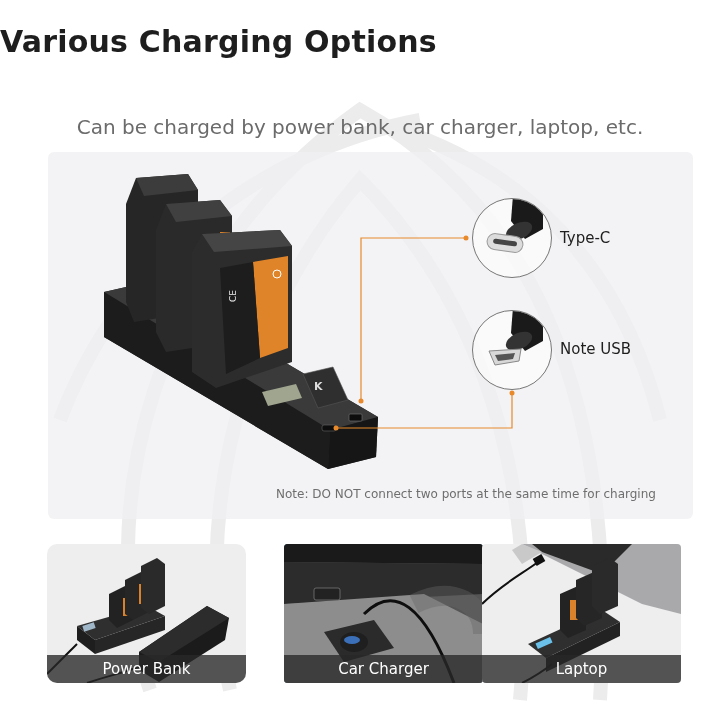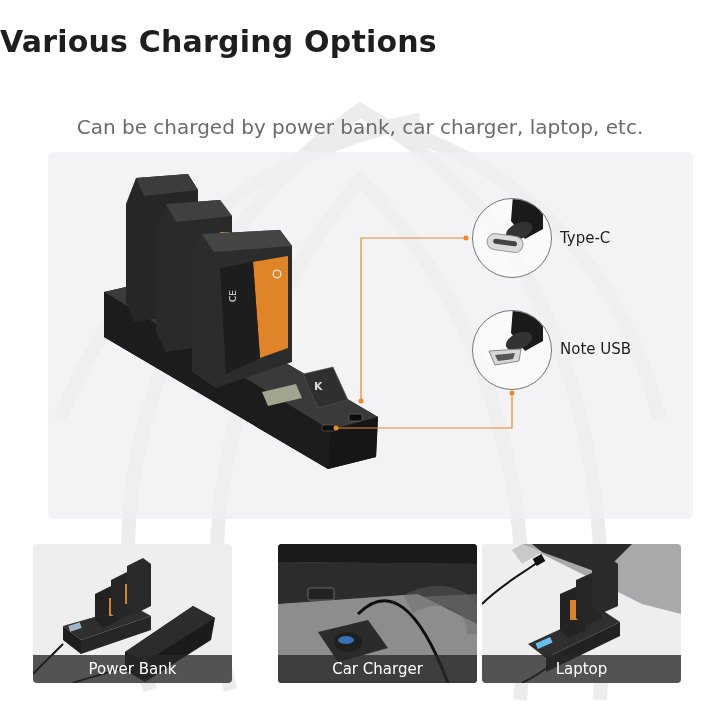--- a/index.html
+++ b/index.html
@@ -91,42 +91,43 @@
   <div class="port-circle" style="left:424px;top:158px;">
     <svg width="78" height="78" viewBox="0 0 78 78">
       <path d="M40 -4 L 70 -4 L 70 30 L 52 40 L 38 22 Z" fill="#1a1a1a"></path>
       <ellipse cx="46" cy="30" rx="14" ry="8" fill="#333" transform="rotate(-25 46 30)"></ellipse>
       <path d="M16 40 L 48 38 L 46 50 L 22 54 Z" fill="#d8d8d8" stroke="#888" stroke-width="1"></path>
       <path d="M22 44 L 42 42 L 40 48 L 25 50 Z" fill="#555"></path>
     </svg>
   </div>
   <div class="port-label" style="left:512px;top:188px;">Note USB</div>
 
+  <div class="note">Note: DO NOT connect two ports at the same time for charging</div>
 </div>
 
-<div class="tile" style="left:33px;background:#eeeeef;">
+<div class="tile" style="left:47px;background:#eeeeef;border-radius:10px;">
   <svg width="199" height="139" viewBox="0 0 199 139">
     <path d="M30 82 L 100 62 L 118 72 L 48 96 Z" fill="#2f2f2f"></path>
     <path d="M30 82 L 48 96 L 48 110 L 30 96 Z" fill="#1e1e1e"></path>
     <path d="M48 96 L 118 72 L 118 86 L 48 110 Z" fill="#262626"></path>
     <rect x="36" y="80" width="12" height="6" fill="#9fb7c8" transform="rotate(-18 42 83)"></rect>
     <path d="M62 50 L 78 42 L 86 48 L 86 76 L 70 84 L 62 76 Z" fill="#222"></path>
     <rect x="76" y="54" width="6" height="18" fill="#d9822b"></rect>
     <path d="M78 36 L 94 28 L 102 34 L 102 68 L 86 76 L 78 70 Z" fill="#262626"></path>
     <rect x="92" y="40" width="6" height="20" fill="#d9822b"></rect>
     <path d="M94 22 L 110 14 L 118 20 L 118 62 L 102 70 L 94 64 Z" fill="#2a2a2a"></path>
     <path d="M92 108 L 160 62 L 182 74 L 178 96 L 112 138 L 92 126 Z" fill="#1b1b1b"></path>
     <path d="M160 62 L 182 74 L 112 118 L 92 108 Z" fill="#2c2c2c"></path>
     <path d="M30 100 C 20 110 10 120 0 130" stroke="#111" stroke-width="2" fill="none"></path>
     <path d="M100 120 C 80 128 60 132 40 139" stroke="#111" stroke-width="2" fill="none"></path>
   </svg>
   <div class="cap">Power Bank</div>
 </div>
 
-<div class="tile" style="left:278px;background:#0369a1;">
+<div class="tile" style="left:284px;background:#0369a1;">
   <svg width="199" height="139" viewBox="0 0 199 139">
     <rect width="199" height="139" fill="#555"></rect>
     <path d="M0 0 L 199 0 L 199 20 L 0 18 Z" fill="#1a1a1a"></path>
     <path d="M0 18 L 199 20 L 199 50 L 0 60 Z" fill="#2c2c2c"></path>
     <path d="M0 60 L 140 50 L 199 80 L 199 139 L 0 139 Z" fill="#8d8d8d"></path>
     <path d="M40 88 L 90 76 L 110 104 L 60 118 Z" fill="#2b2b2b"></path>
     <ellipse cx="70" cy="98" rx="14" ry="10" fill="#1f1f1f"></ellipse>
     <ellipse cx="68" cy="96" rx="8" ry="4" fill="#3b6fb8"></ellipse>
     <rect x="30" y="44" width="26" height="12" rx="2" fill="#222" stroke="#777" stroke-width="0.8"></rect>
     <path d="M80 70 C 110 40 140 60 170 139" stroke="#0e0e0e" stroke-width="3" fill="none"></path>

